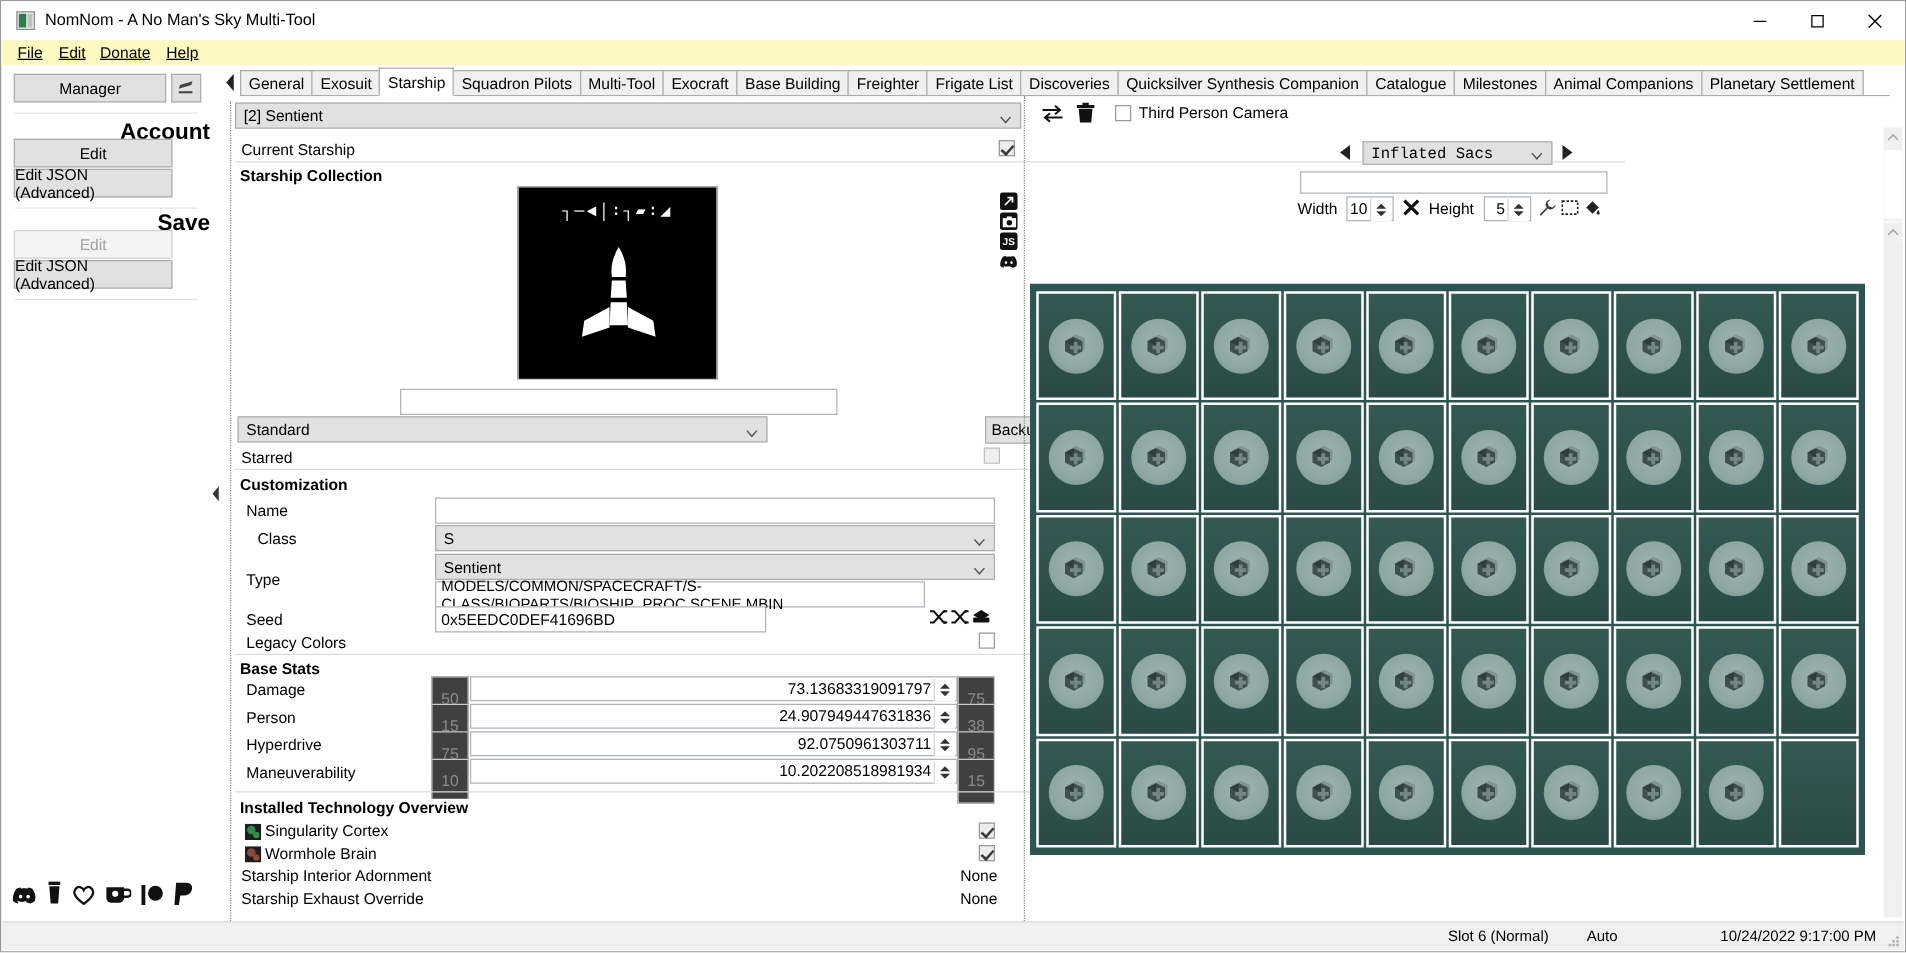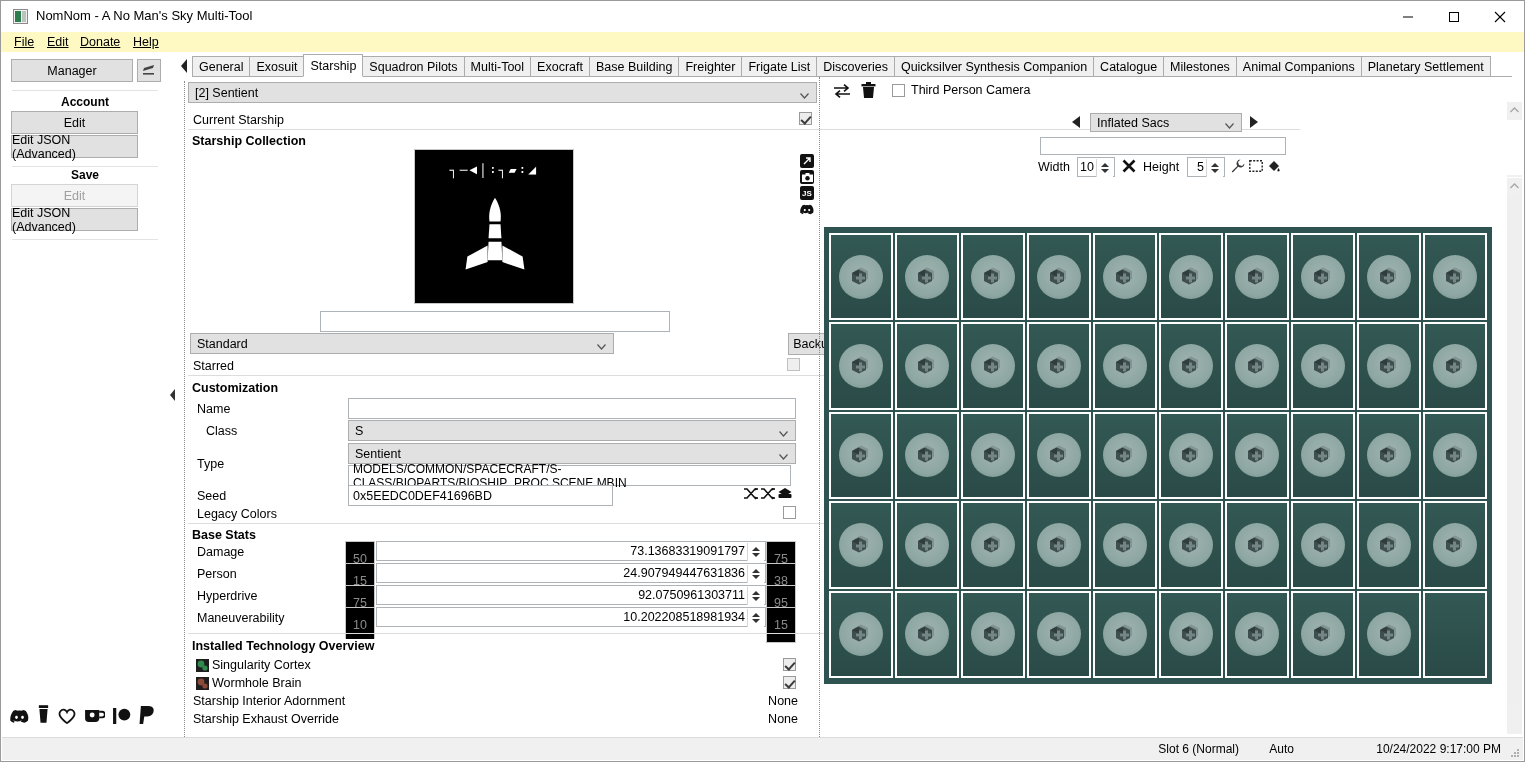--- a/index.html
+++ b/index.html
@@ -30,21 +30,21 @@
   .menubar{ position:absolute; left:0; top:31px; width:1523px; height:20px; background:#fef9c3; }
   .menubar .mi{ position:absolute; top:2px; font-size:12.5px; padding:1px 5px; }
   .menubar .mi u{ text-decoration:underline; }
 
   
   .sidebar{ position:absolute; left:1px; top:52px; width:166px; bottom:24px; background:#fff; }
   .sbtn{ position:absolute; background:#e1e1e1; border:1px solid #adadad; font-size:12.5px;
          display:flex; align-items:center; justify-content:center; color:#000; }
   .sbtn.dis{ color:#a0a0a0; background:#f4f4f4; border-color:#d4d4d4; }
   .sep{ position:absolute; left:10px; width:146px; height:1px; background:#e3e3e3; }
-  .sechead{ position:absolute; width:166px; text-align:center; font-weight:bold; font-size:12px; }
+  .sechead{ position:absolute; width:166px; text-align:right; font-weight:bold; font-size:18px; }
   .socials{ position:absolute; left:8px; bottom:10px; display:flex; gap:8px; align-items:flex-end;}
   .socials span{ display:inline-block; }
   .vsplit{ position:absolute; left:167px; top:52px; bottom:24px; width:10px; background:#fff;
            display:flex; align-items:center; justify-content:center; }
   .tabarrow{ position:absolute; left:177px; top:55px; width:12px; height:20px; }
   .tabs{ position:absolute; left:191px; top:53px; display:flex; align-items:flex-end; height:23px;}
   .tab{ height:21px; line-height:20px; padding:0 6px; background:#f0f0f0; border:1px solid #acacac;
         margin-right:-1px; font-size:12.5px; color:#000; white-space:nowrap; }
   .tab.active{ height:23px; line-height:22px; background:#ffffff; border-bottom-color:#fff; position:relative; z-index:3;}
   .tabline{ position:absolute; left:191px; right:12px; top:75px; height:1px; background:#acacac; }
@@ -62,21 +62,21 @@
   .grouprule{ position:absolute; height:1px; background:#dcdcdc; }
   .dottedL{ position:absolute; width:1px; border-left:1px dotted #8a8a8a; }
 
   .fieldlabel{ position:absolute; font-size:12.5px; color:#000; }
   .chk{ position:absolute; width:13px; height:13px; border:1px solid #9a9a9a; background:#fff; }
   .chk.on{ background:#ededed; }
   .chk.on::after{ content:""; position:absolute; left:3px; top:1px; width:4px; height:8px;
       border:solid #3a3a3a; border-width:0 2px 2px 0; transform:rotate(42deg); }
   .chk.dis{ background:#efefef; border-color:#c0c0c0; }
 
-  .numleft{ position:absolute; width:30px; height:36px; border:1px solid #c8c8c8; background:#000000;
+  .numleft{ position:absolute; width:30px; height:36px; border:1px solid #c8c8c8; background:#404040;
             color:#8b8b8b; font-size:12.5px; display:flex; align-items:center; justify-content:center;}
   .spin{ position:absolute; height:20px; border:1px solid #aeb3b8; background:#fff; display:flex;
          align-items:center; justify-content:flex-end; font-size:12.5px; padding-right:20px; color:#000;}
   .spin .updn{ position:absolute; right:1px; top:1px; width:17px; height:18px; background:#fff;
        border-left:1px solid #d6d6d6; display:flex; flex-direction:column; align-items:center; justify-content:center;}
 
   .shipimg{ position:absolute; background:#000; border:1px solid #c8c8c8; }
   .sideicon{ position:absolute; width:14px; height:14px; background:#111; color:#fff; font-size:8px;
              display:flex; align-items:center; justify-content:center; border-radius:2px;}
   .grid-wrap{ position:absolute; left:823px; top:226px; width:668px; height:457px; background:#2f5350; padding:6px 5px;}
@@ -330,21 +330,21 @@
 
     <div class="fieldlabel" style="left:19px; top:380px;">Type</div>
     <div class="combo" style="position:absolute; left:170px; top:366px; width:448px;">
       <span>Sentient</span>
       <span class="arr">
         <svg width="9" height="6" viewBox="0 0 9 6">
             <path d="M0.5 0.5 L4.5 5 L8.5 0.5" fill="none" stroke="#555" stroke-width="1.2"></path>
           </svg>
       </span>
     </div>
-    <div class="txtbox" style="position:absolute; left:170px; top:388px; width:443px; font-size:12px;">
+    <div class="txtbox" style="position:absolute; left:170px; top:388px; width:392px; font-size:12px;">
       <span>MODELS/COMMON/SPACECRAFT/S-CLASS/BIOPARTS/BIOSHIP_PROC.SCENE.MBIN</span>
     </div>
 
     <div class="fieldlabel" style="left:19px; top:412px;">Seed</div>
     <div class="txtbox" style="position:absolute; left:170px; top:408px; width:265px;">
       <span>0x5EEDC0DEF41696BD</span>
     </div>
     <div style="position:absolute; left:566px; top:411px;">
       <svg width="14" height="12" viewBox="0 0 14 12">
           <path d="M0 1 H3 L11 10 H14 M0 10 H3 L11 1 H14" stroke="#111" stroke-width="1.6" fill="none"></path>
@@ -452,21 +452,21 @@
       </div>
 
     <div style="position:absolute; left:641px; top:0; right:0; bottom:0;">
       <div class="dottedL" style="left:0; top:0; bottom:0;"></div>
 
       <div style="position:absolute; left:251px; top:38px;">
         <svg width="12" height="14" viewBox="0 0 12 14">
             <path d="M10 1 L2 7 L10 13 Z" fill="#222"></path>
           </svg>
       </div>
-      <div class="combo" style="position:absolute; left:271px; top:36px; width:152px; height:19px;">
+      <div class="combo" style="position:absolute; left:271px; top:36px; width:152px; height:19px;font-family:Liberation Mono, monospace;">
         <span>Inflated Sacs</span>
         <span class="arr" style="top:4px;">
           <svg width="9" height="6" viewBox="0 0 9 6">
               <path d="M0.5 0.5 L4.5 5 L8.5 0.5" fill="none" stroke="#555" stroke-width="1.2"></path>
             </svg>
         </span>
       </div>
       <div style="position:absolute; left:429px; top:38px;">
         <svg width="12" height="14" viewBox="0 0 12 14">
             <path d="M2 1 L10 7 L2 13 Z" fill="#222"></path>

